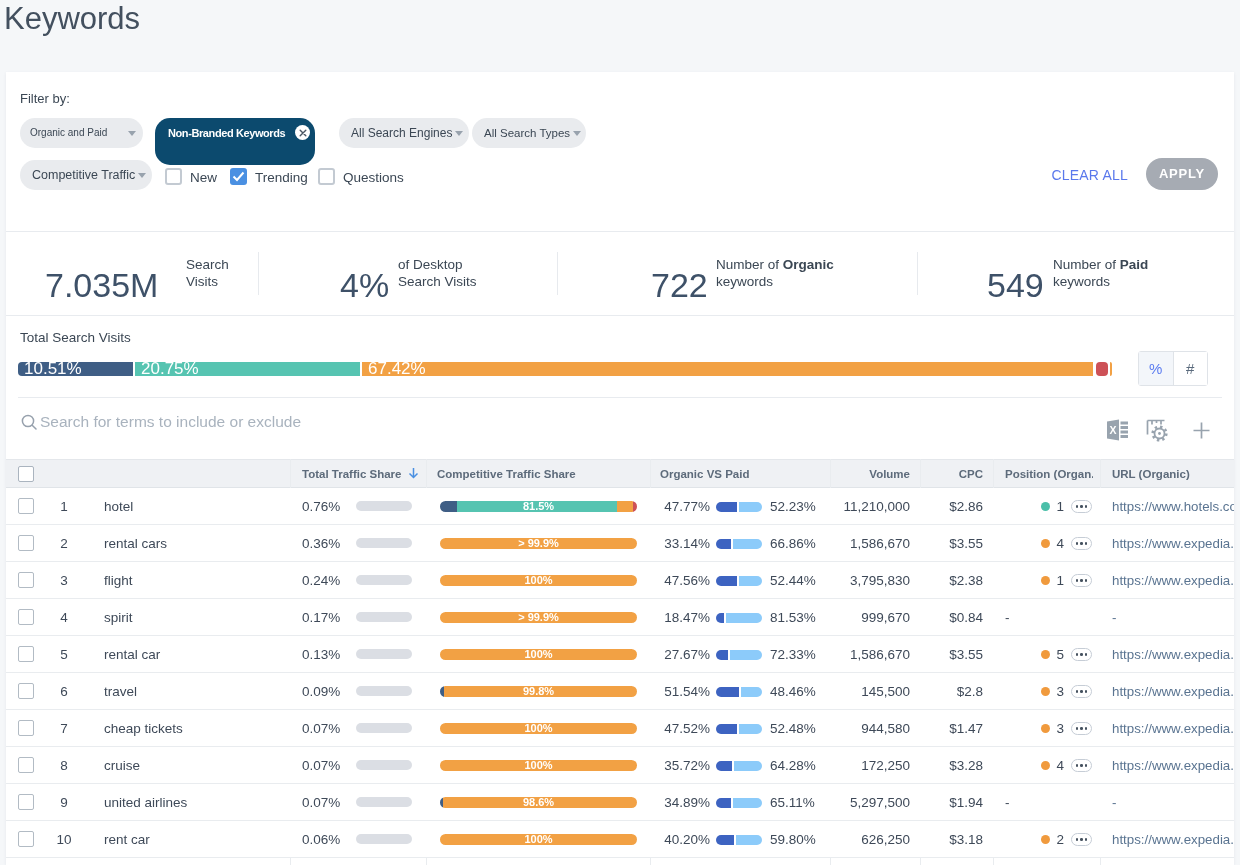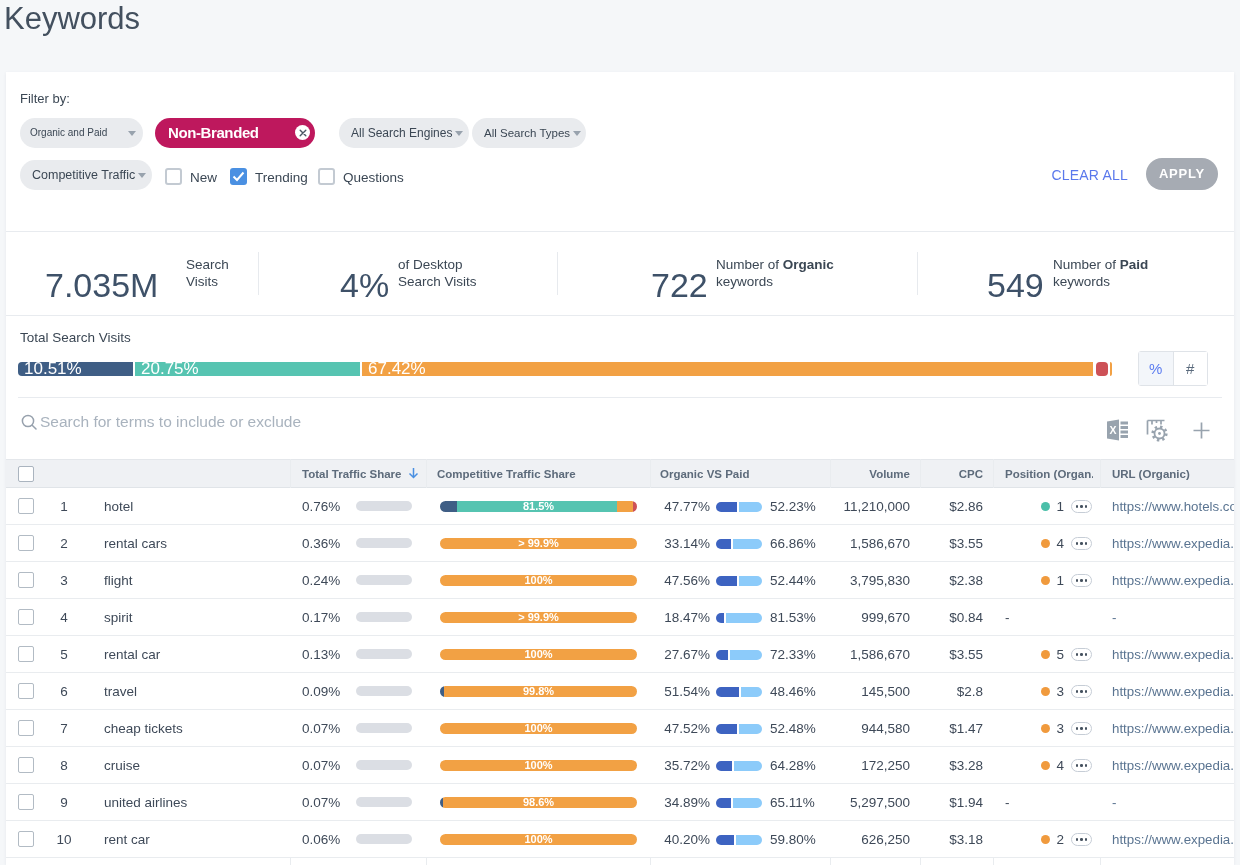--- a/index.html
+++ b/index.html
@@ -2,21 +2,21 @@
 <html><head><meta charset="utf-8"><style>
 *{margin:0;padding:0;box-sizing:border-box;}
 html,body{width:1240px;height:865px;overflow:hidden;}
 body{position:relative;background:#f5f7f9;font-family:"Liberation Sans",sans-serif;color:#3b4754;}
 .abs{position:absolute;}
 .title{left:4px;top:1px;font-size:31px;color:#43505f;font-weight:400;letter-spacing:0;}
 .card{left:6px;top:72px;width:1228px;height:793px;background:#fff;box-shadow:0 1px 3px rgba(60,70,90,.08);}
 .filterby{left:20px;top:91px;font-size:13px;color:#3b4754;}
 .pill{height:30px;line-height:30px;border-radius:15px;background:#e9ebee;font-size:12.5px;color:#3b4754;padding-left:12px;}
 .pill .car{position:absolute;right:12px;top:13px;width:0;height:0;border-left:4.5px solid transparent;border-right:4.5px solid transparent;border-top:5px solid #98a2ad;}
-.pilldark{height:30px;line-height:30px;border-radius:15px;background:#be185d;font-size:15px;letter-spacing:-0.4px;color:#fff;font-weight:bold;padding-left:13px;}
+.pilldark{height:47px;line-height:30px;border-radius:15px;background:#0c4a6e;font-size:11px;letter-spacing:-0.4px;color:#fff;font-weight:bold;padding-left:13px;}
 .xcirc{position:absolute;right:5px;top:7px;width:15px;height:15px;border-radius:50%;background:#fff;}
 .cbx{width:17px;height:17px;border:2px solid #c3cad2;border-radius:3px;background:#fff;}
 .cbxb{width:17px;height:17px;border-radius:3px;background:#4a90e2;}
 .cblab{font-size:13.5px;color:#3b4754;top:170px;}
 .clearall{font-size:14px;color:#5a78ec;letter-spacing:.2px;}
 .apply{left:1146px;top:158px;width:72px;height:32px;border-radius:16px;background:#a6abb3;color:#fff;font-size:13px;font-weight:bold;letter-spacing:.8px;text-align:center;line-height:32px;}
 .hline{height:1px;background:#e8ebef;}
 .statnum{font-size:34px;color:#3e5168;top:253px;line-height:40px;margin-top:12px;}
 .statlab{font-size:13.5px;line-height:16.5px;color:#3b4754;top:257px;}
 .vsep{width:1px;height:43px;background:#e7eaee;top:252px;}

